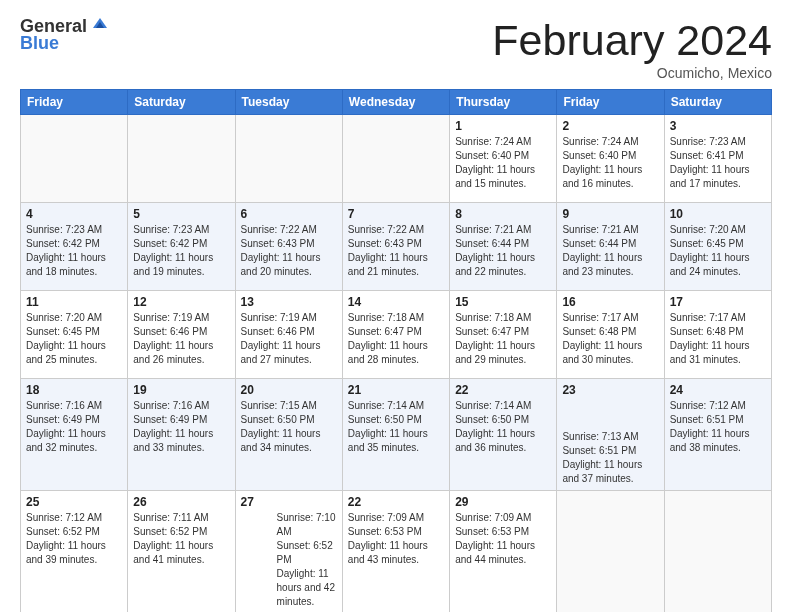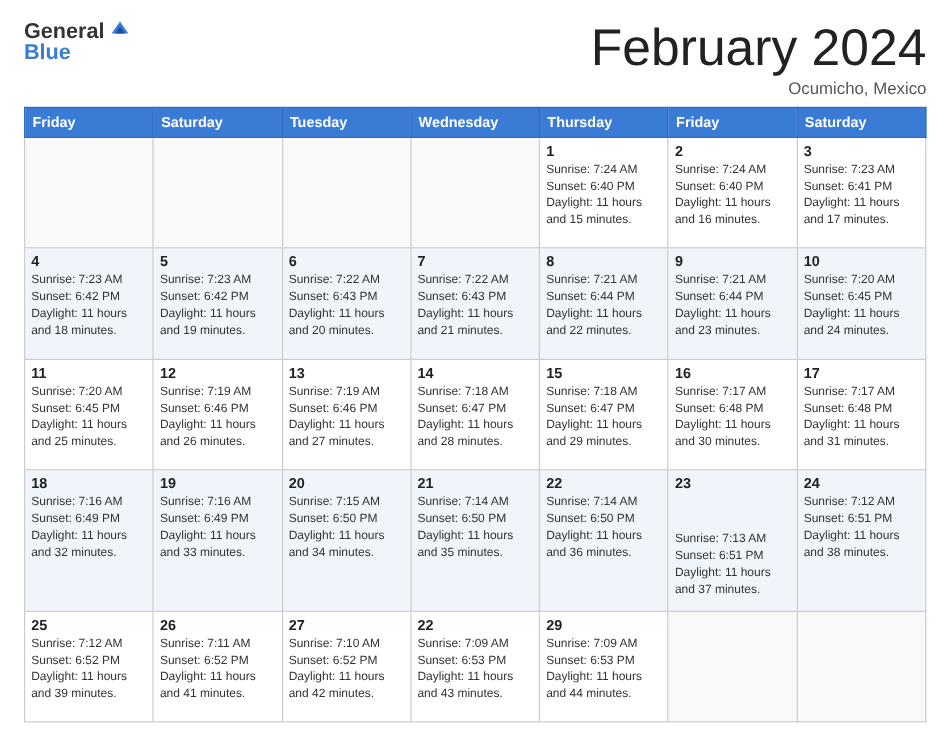--- a/index.html
+++ b/index.html
@@ -291,21 +291,21 @@
 Daylight: 11 hours and 39 minutes.</div>
           </td>
           <td>
             <div class="day-number">26</div>
             <div class="day-info" style="white-space: pre-line;">Sunrise: 7:11 AM
 Sunset: 6:52 PM
 Daylight: 11 hours and 41 minutes.</div>
           </td>
           <td>
             <div class="day-number">27</div>
-            <div class="day-info" style="white-space: pre-line;">Sunrise: 7:10 AM
+            <div class="day-info" style="white-space: pre-line; margin-left: 36px;">Sunrise: 7:10 AM
 Sunset: 6:52 PM
 Daylight: 11 hours and 42 minutes.</div>
           </td>
           <td>
             <div class="day-number">22</div>
             <div class="day-info" style="white-space: pre-line;">Sunrise: 7:09 AM
 Sunset: 6:53 PM
 Daylight: 11 hours and 43 minutes.</div>
           </td>
           <td>

